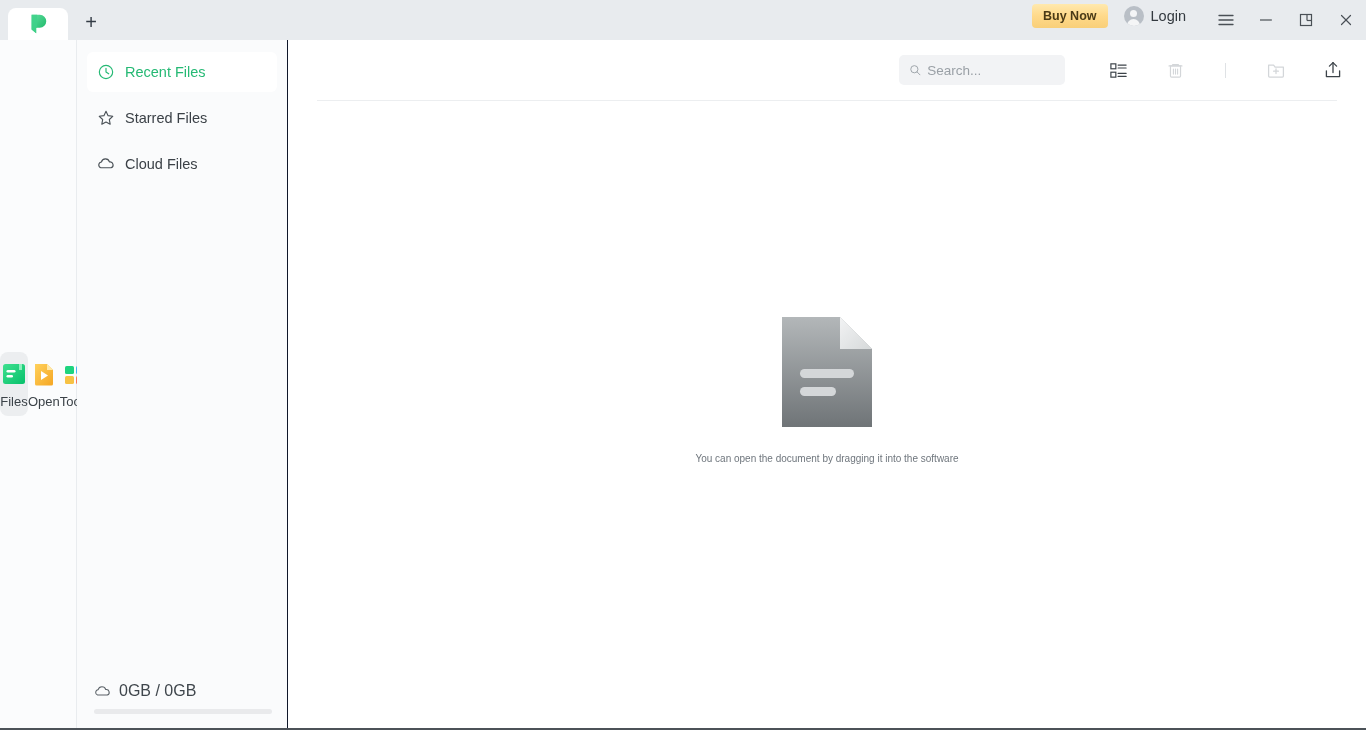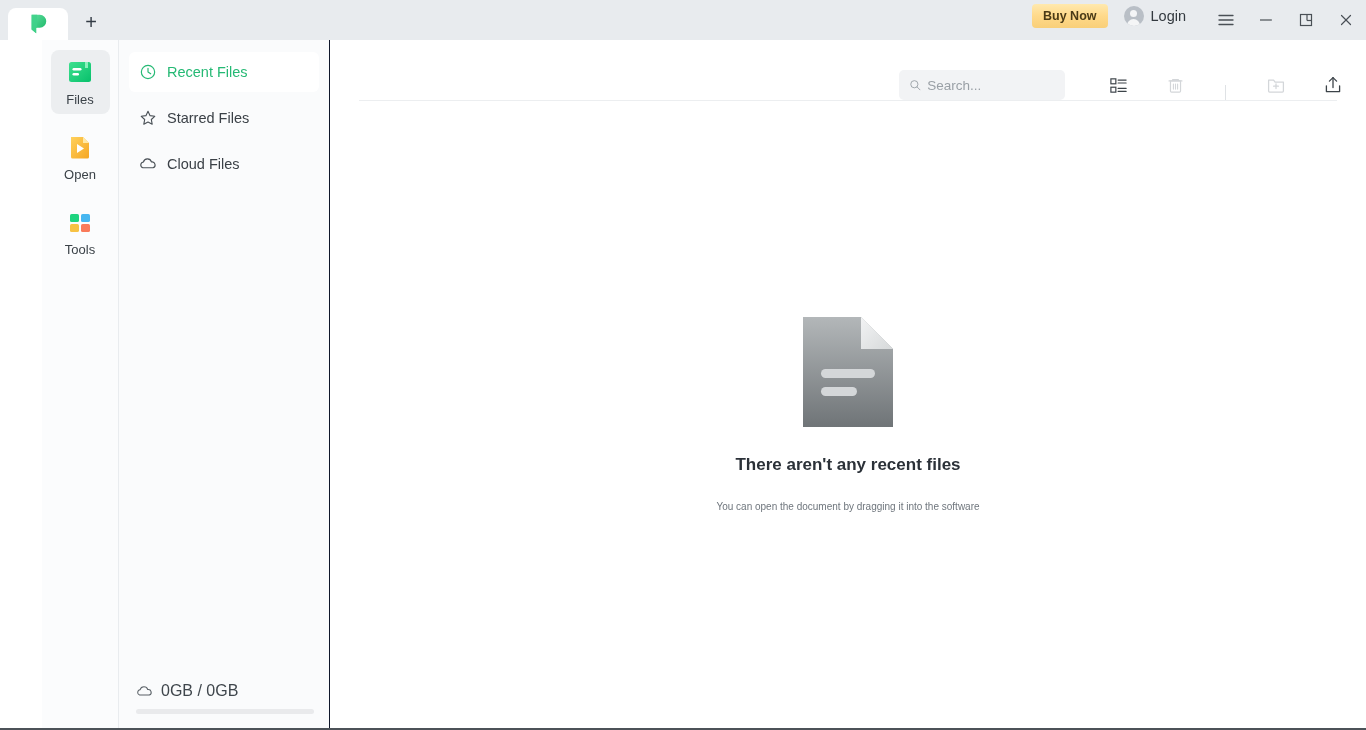--- a/index.html
+++ b/index.html
@@ -99,21 +99,21 @@
   
   .body-row { display: flex; flex: 1 1 auto; min-height: 0; }
 
   
   .rail {
     width: 77px;
     flex: 0 0 77px;
     background: #fbfcfd;
     border-right: 1px solid #e9ecef;
     padding-top: 10px;
-    display: flex; flex-direction: column; align-items: center; margin-left: 42px;
+    display: flex; align-items: center;
   }
   .rail-item {
     width: 59px;
     padding: 8px 0 7px 0;
     border-radius: 8px;
     display: flex; flex-direction: column; align-items: center; gap: 6px;
     margin-bottom: 11px;
   }
   .rail-item.active { background: #eceef0; }
   .rail-label { font-size: 13px; color: #3b4248; }
@@ -154,21 +154,21 @@
     border-radius: 3px;
     background: #e9eaec;
     overflow: hidden;
   }
   .storage-bar .fill { height: 100%; width: 0%; background: #25b974; border-radius: 3px; }
 
   
   .main { flex: 1 1 auto; display: flex; flex-direction: column; background: #ffffff; min-width: 0; }
   .toolbar {
     height: 60px; flex: 0 0 60px;
-    display: flex; align-items: flex-end; justify-content: flex-end;
+    display: flex; align-items: center; justify-content: flex-end;
     padding: 0 18px 0 30px;
     gap: 16px;
   }
   .search {
     width: 166px; height: 30px;
     background: #f2f3f5;
     border-radius: 5px;
     display: flex; align-items: center; gap: 6px;
     padding: 0 10px;
     margin-right: 22px;
@@ -436,21 +436,20 @@
             <linearGradient id="gfold" x1="0" y1="0" x2="1" y2="1">
               <stop offset="0%" stop-color="#f2f3f4"></stop>
               <stop offset="100%" stop-color="#d6d9da"></stop>
             </linearGradient>
           </defs>
           <path d="M0 0 h58 l32 32 v78 h-90 z" fill="url(#gdoc)"></path>
           <path d="M58 0 l32 32 h-32 z" fill="url(#gfold)"></path>
           <rect x="18" y="52" width="54" height="9" rx="4.5" fill="#d4d7d9"></rect>
           <rect x="18" y="70" width="36" height="9" rx="4.5" fill="#d4d7d9"></rect>
         </svg>
-        <div class="empty-title">There aren't any recent files</div>
         <div class="empty-sub">You can open the document by dragging it into the software</div>
       </div>
 
     </div>
   </div>
 
   <div class="bottom-edge"></div>
 </div>
 
 </body></html>

